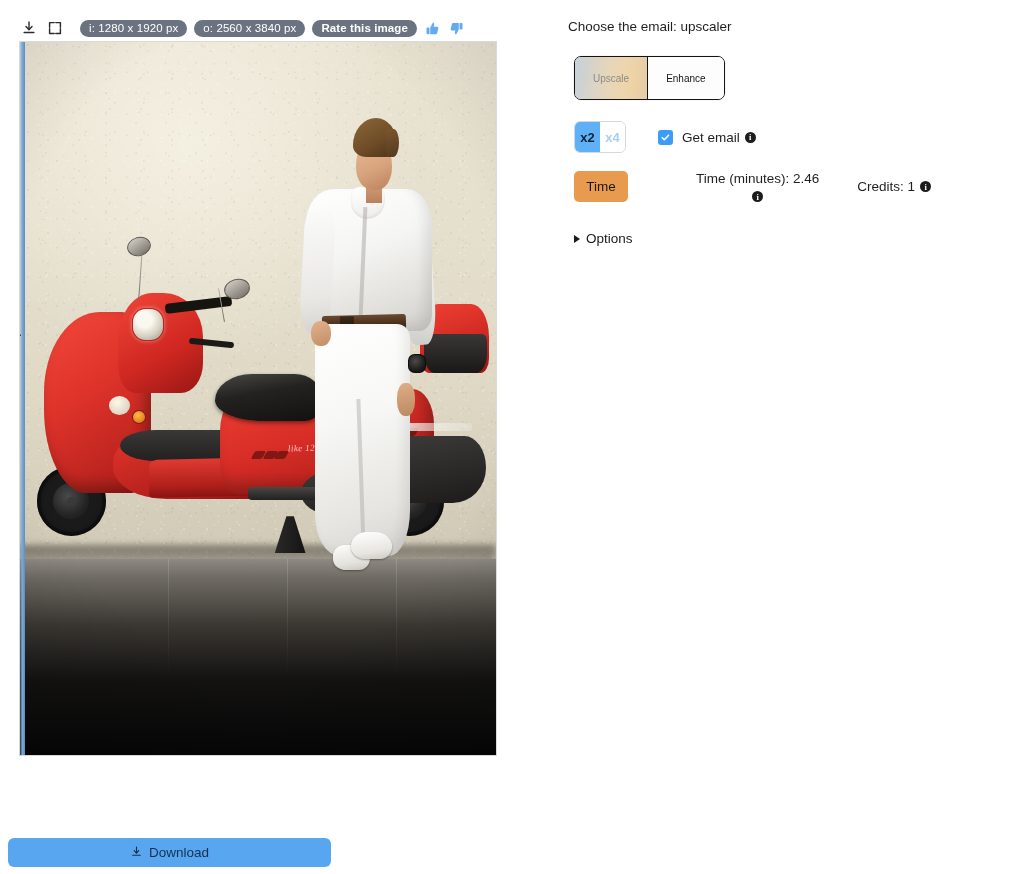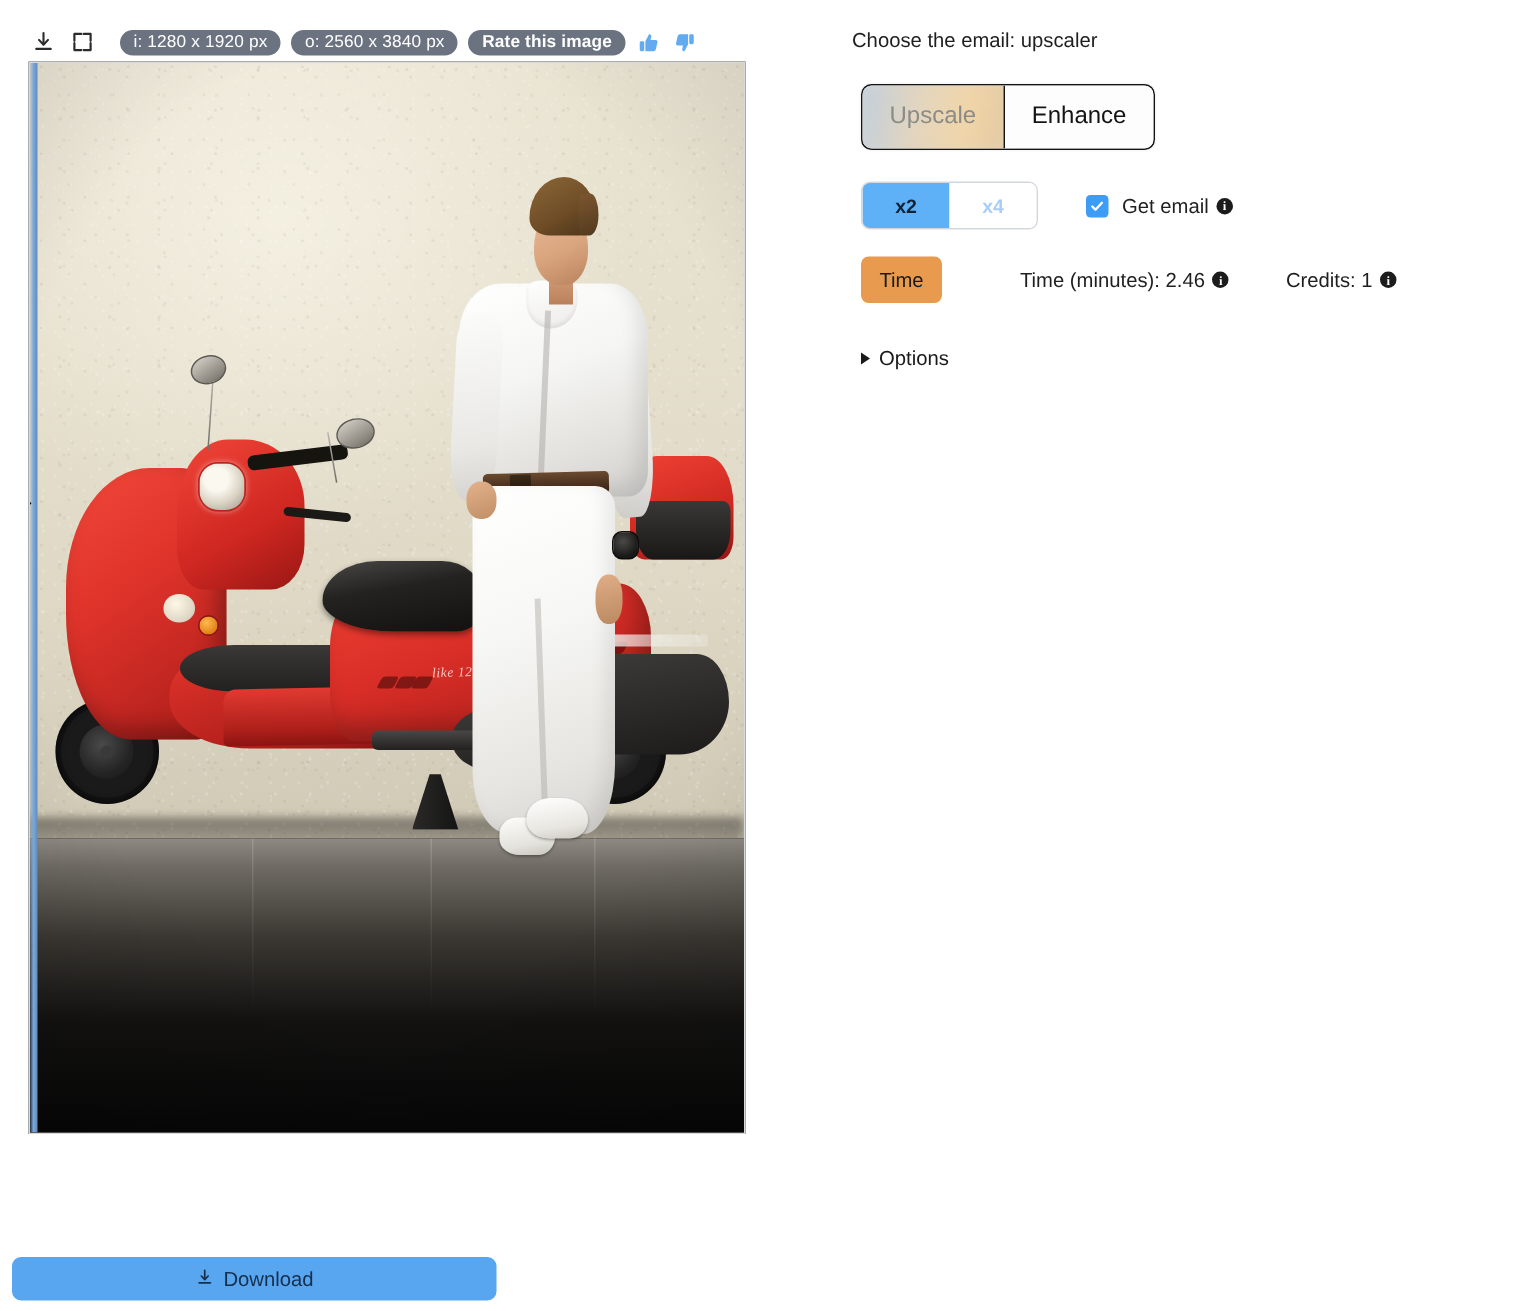--- a/index.html
+++ b/index.html
@@ -482,21 +482,21 @@
     display: flex;
     height: 42px;
     border: 1px solid #141414;
     border-radius: 7px;
     overflow: hidden;
     background: #fff;
     box-shadow: 0 0 0 1px rgba(0,0,0,.03);
   }
   .seg-btn {
     display: flex; align-items: center; justify-content: flex-end;
-    font-size: 16px;
+    font-size: 10px;
     padding: 0 18px;
     cursor: pointer;
     border: none;
     background: transparent;
     font-family: "Liberation Sans", sans-serif;
     position: relative;
   }
   .seg-btn.active {
     color: #8d8b87;
     background: linear-gradient(90deg,#cfd6dd 0%, #ddd2c2 34%, #ecd7b4 62%, #e4cfae 100%);
@@ -525,21 +525,21 @@
   }
   .scale-toggle {
     display: flex;
     height: 30px;
     border: 1px solid #d4d8de;
     border-radius: 6px;
     overflow: hidden;
     background: #fff;
   }
   .scale-opt {
-    width: 58px;
+    width: 25px;
     display: flex; align-items: center; justify-content: center;
     font-size: 13px;
     font-weight: 700;
     cursor: pointer;
     font-family: "Liberation Sans", sans-serif;
   }
   .scale-opt.on  { background: #5eb0f7; color: #123; }
   .scale-opt.off { background: #ffffff; color: #a8cef5; }
 
   .email-wrap {
@@ -588,21 +588,21 @@
     font-size: 13.5px;
     font-family: "Liberation Sans", sans-serif;
     cursor: pointer;
   }
   .meta {
     font-size: 13.5px;
     color: #1f1f1f;
     display: flex; align-items: center; gap: 5px;
     white-space: nowrap;
   }
-  .meta.time { margin-left: 52px; }
+  .meta.time { margin-left: 68px; flex-direction: column; }
   .meta.credits { margin-left: 38px; }
 
   .options-row {
     position: absolute;
     left: 6px; top: 231px;
     display: flex; align-items: center; gap: 6px;
     cursor: pointer;
     user-select: none;
   }
   .tri {

